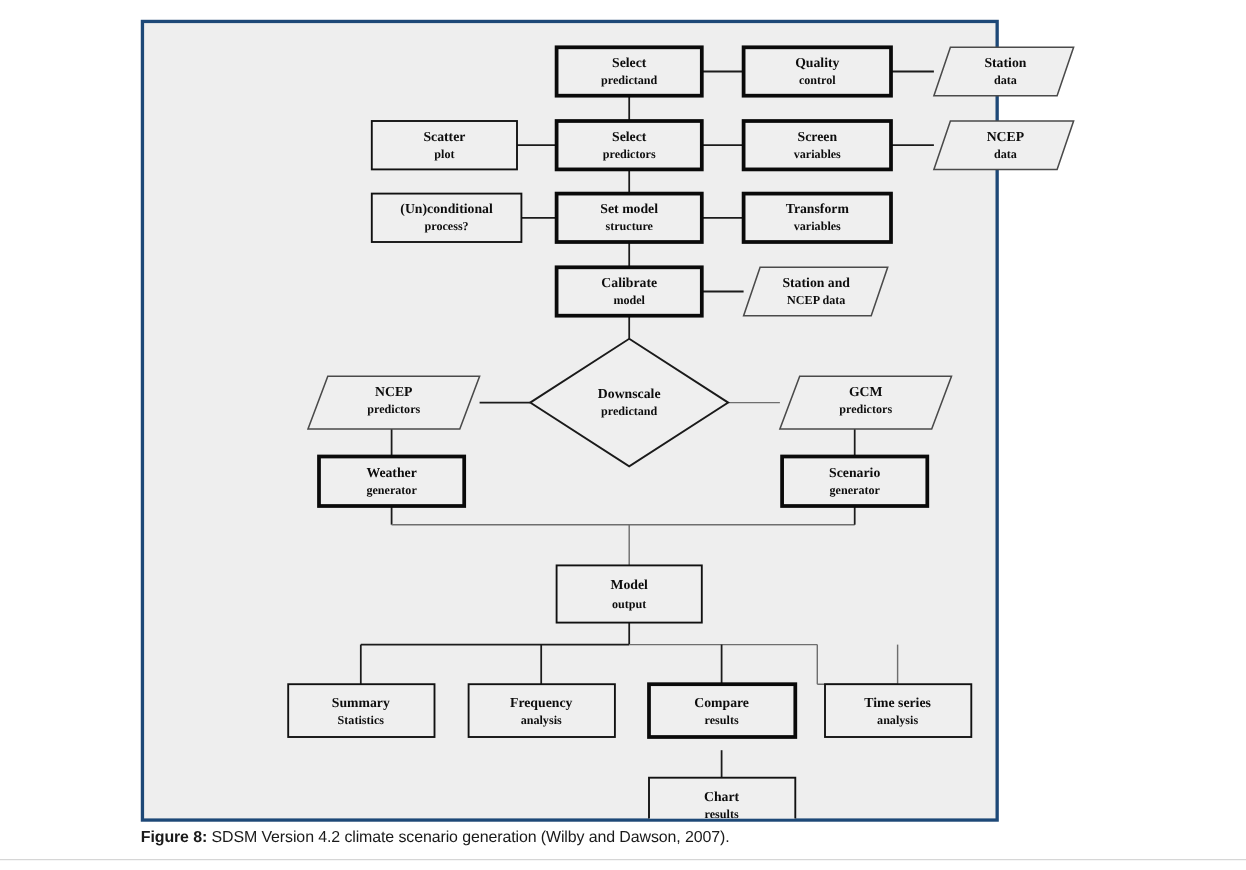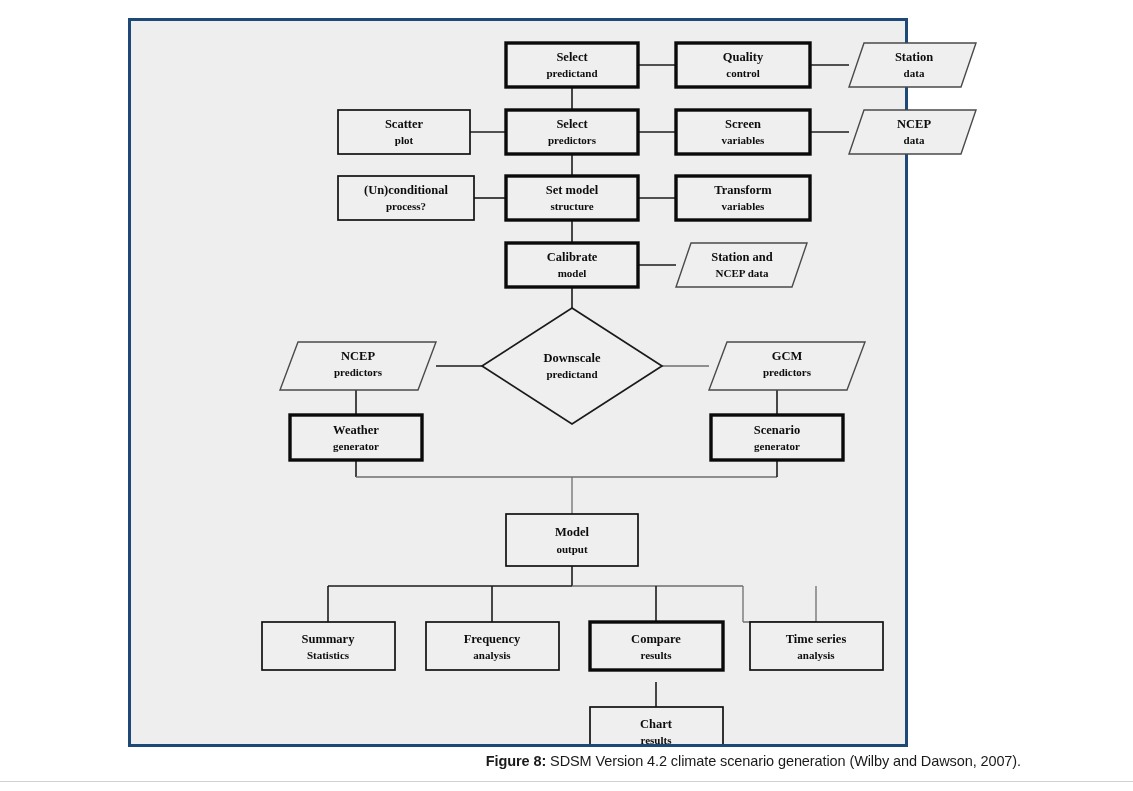--- a/index.html
+++ b/index.html
@@ -68,21 +68,21 @@
   .conn-light {
     stroke: #6e6e6e;
     stroke-width: 1.3;
     fill: none;
   }
   #caption {
     position: absolute;
     left: 128px;
     top: 753px;
     width: 893px;
-    text-align: right;
+    text-align: left;
     font-family: "Liberation Sans", sans-serif;
     font-size: 14.5px;
     color: #1a1a1a;
     letter-spacing: -0.1px;
   }
   #caption .cap-strong { font-weight: bold; }
   #caption-rule {
     position: absolute;
     left: 0px;
     top: 781px;

